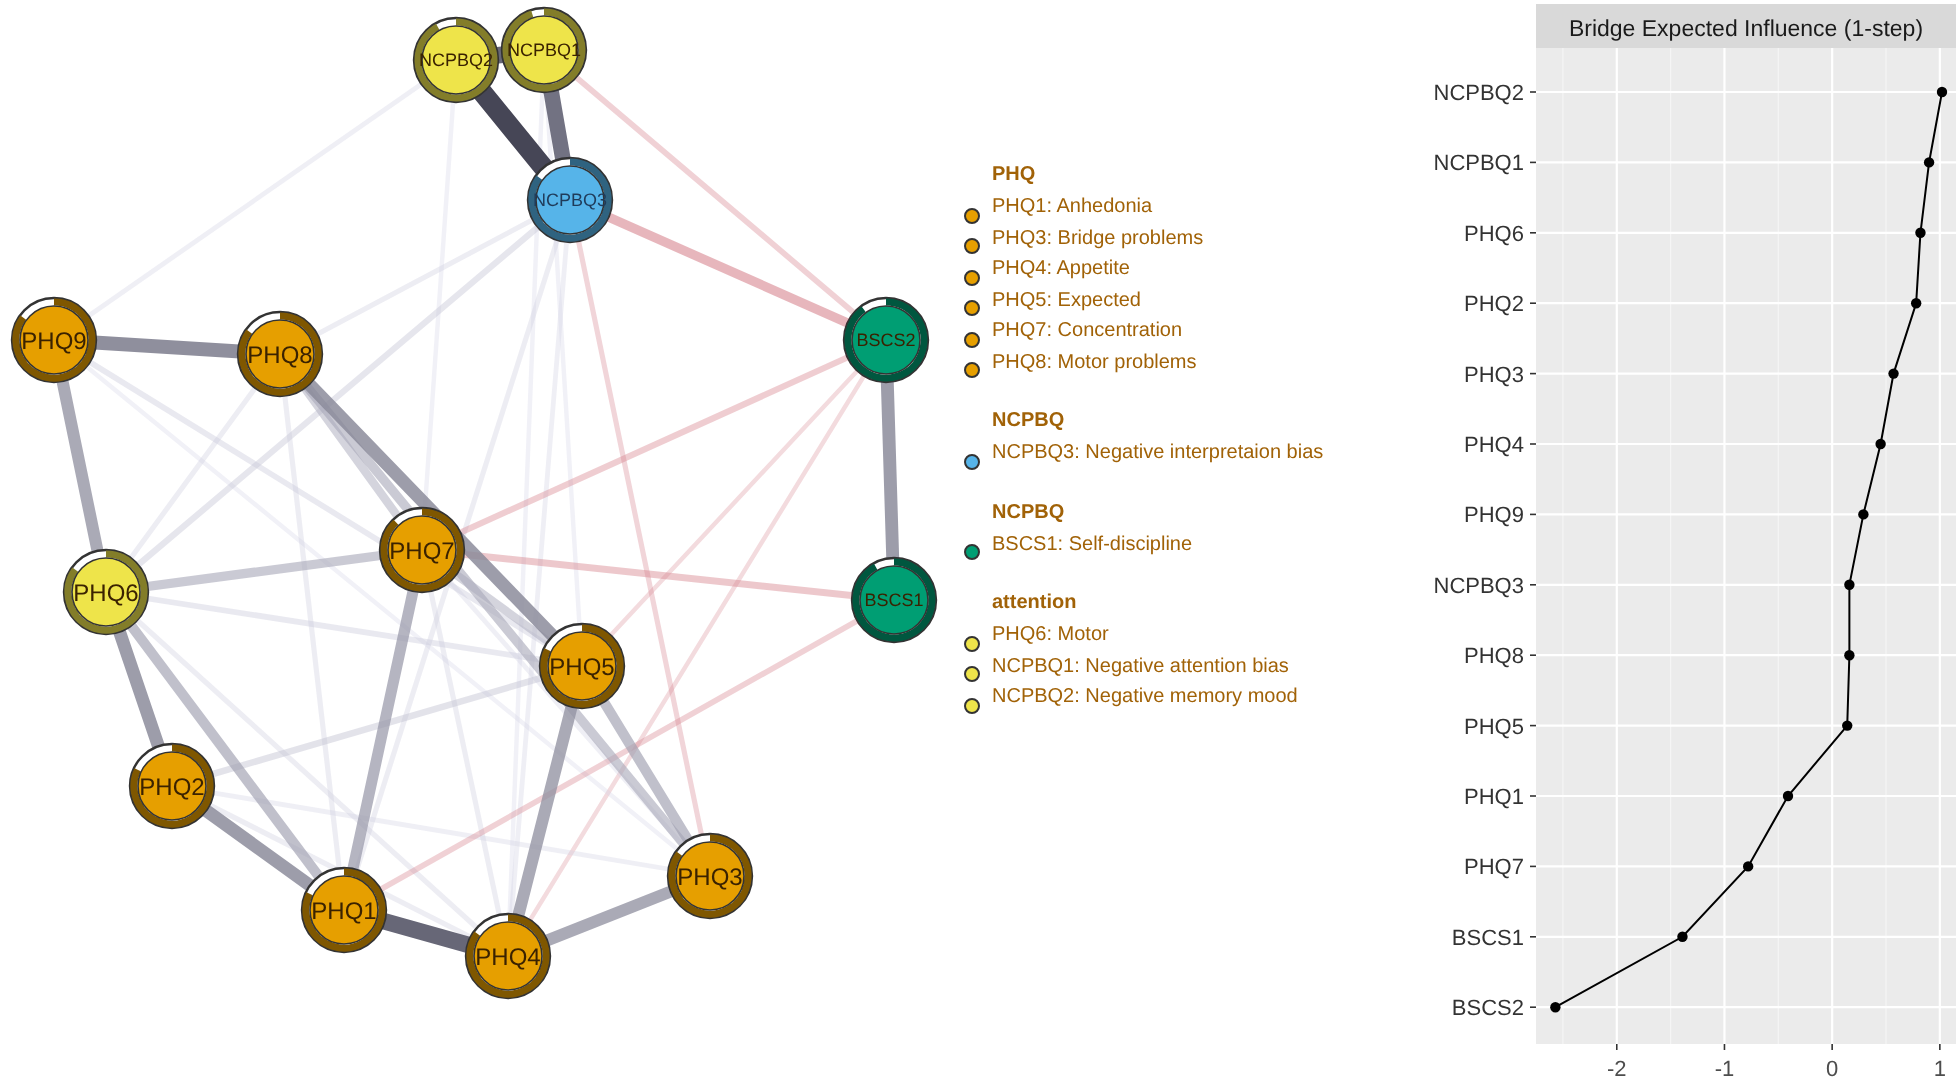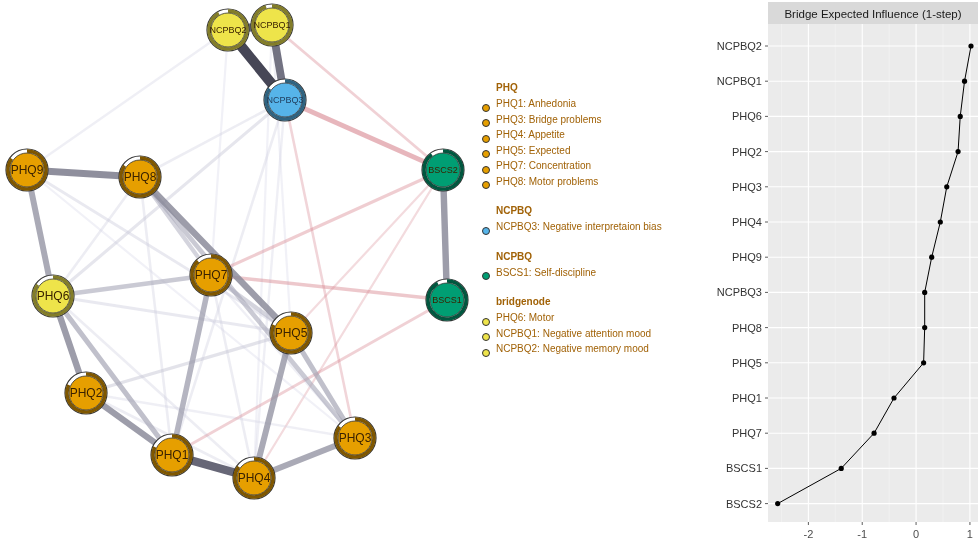--- a/index.html
+++ b/index.html
@@ -188,28 +188,28 @@
       </div>
     </div>
     <div class="lg-group">
       <div class="lg-title">NCPBQ</div>
       <div class="lg-item">
         <span class="lg-dot" style="background: rgb(0, 158, 115);"></span>
         <span>BSCS1: Self-discipline</span>
       </div>
     </div>
     <div class="lg-group">
-      <div class="lg-title">bridgenode</div>
+      <div class="lg-title">attention</div>
       <div class="lg-item">
         <span class="lg-dot" style="background: rgb(238, 228, 74);"></span>
         <span>PHQ6: Motor</span>
       </div>
       <div class="lg-item">
         <span class="lg-dot" style="background: rgb(238, 228, 74);"></span>
-        <span>NCPBQ1: Negative attention mood</span>
+        <span>NCPBQ1: Negative attention bias</span>
       </div>
       <div class="lg-item">
         <span class="lg-dot" style="background: rgb(238, 228, 74);"></span>
         <span>NCPBQ2: Negative memory mood</span>
       </div>
     </div>
   </div>
 
 <svg id="chart" xmlns="http://www.w3.org/2000/svg" width="280" height="545">
   <rect x="68" y="2" width="210" height="22" fill="#d9d9d9"></rect>

